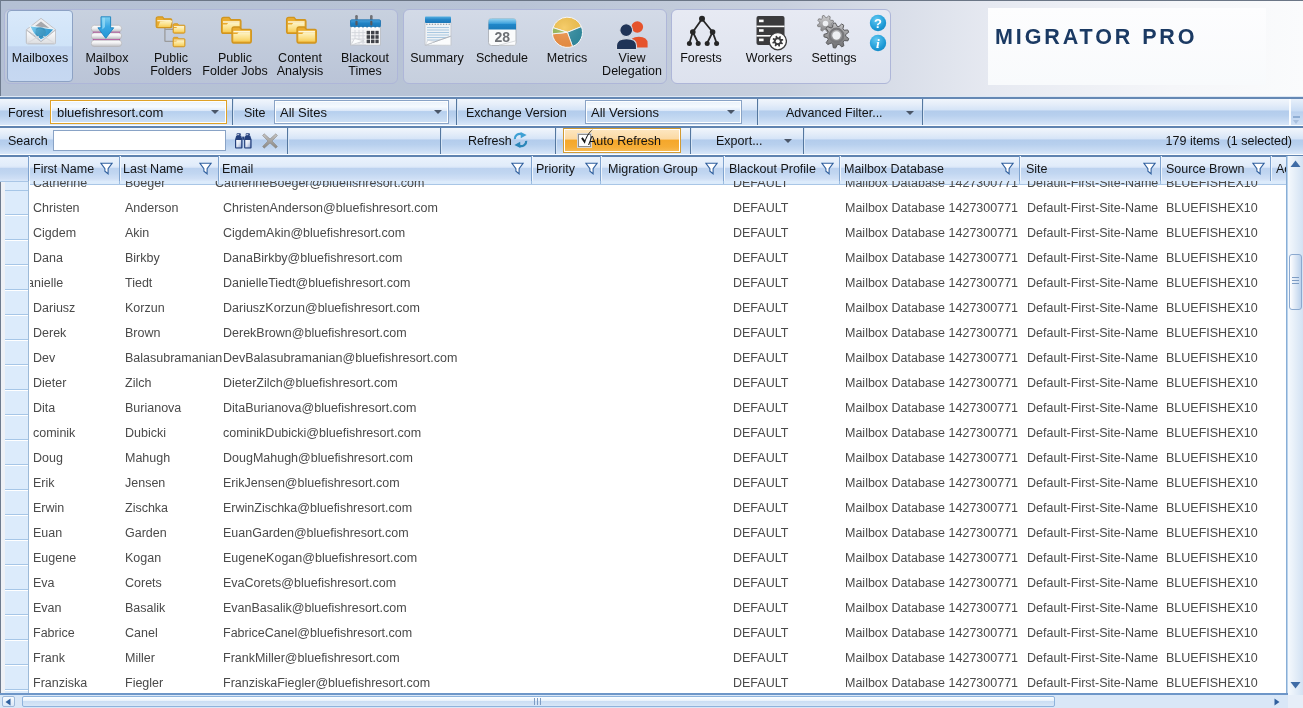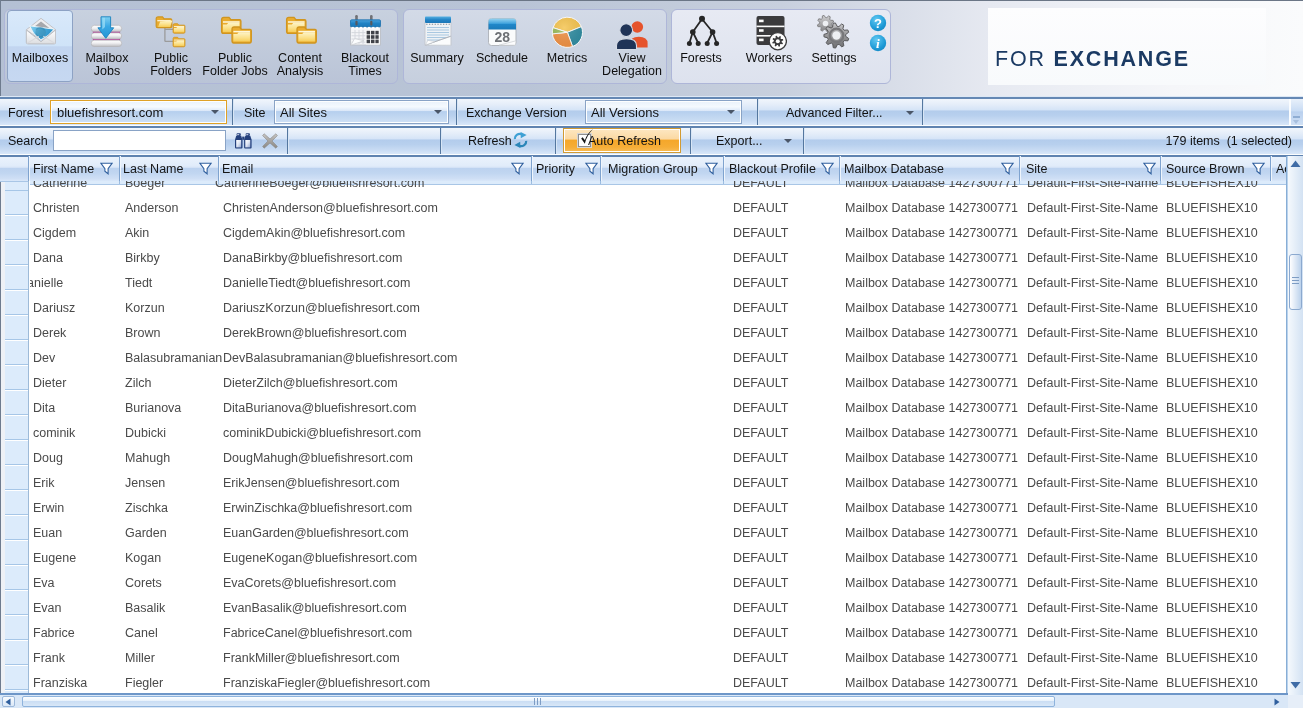--- a/index.html
+++ b/index.html
@@ -291,21 +291,21 @@
       </defs>
 <circle cx="9" cy="9" r="8.2" fill="url(#gcy)"></circle>
 <text x="9" y="13.6" font-size="13" font-weight="bold" fill="#fff" text-anchor="middle" font-family="Liberation Sans,sans-serif">?</text>
     </svg>
 <svg class="abs" style="left:869px;top:34px" width="18" height="18" viewBox="0 0 18 18">
 <circle cx="9" cy="9" r="8.2" fill="url(#gcy)"></circle>
 <text x="9" y="13.8" font-size="13.5" font-weight="bold" font-style="italic" fill="#fff" text-anchor="middle" font-family="Liberation Serif,serif">i</text>
     </svg>
 
 <div class="abs" style="left:988px;top:8px;width:278px;height:77px;background:linear-gradient(180deg,#fdfdfe 0%,#f8fafc 100%)"></div>
-<div class="abs" style="left:995px;top:47px;font-size:21.5px;color:#1b3a63;letter-spacing:1.8px;white-space:nowrap">FOR <span style="font-weight:bold">EXCHANGE</span></div>
+<div class="abs" style="left:995px;top:25px;font-size:21.5px;font-weight:bold;color:#1b3a63;letter-spacing:2.9px;white-space:nowrap">MIGRATOR PRO</div>
 
 <div class="abs" style="left:0;top:96px;width:1303px;height:1px;background:#dde8f5"></div>
 <div class="abs" style="left:0;top:97px;width:1303px;height:2px;background:#6588b4"></div>
 <div class="abs" style="left:0;top:99px;width:1303px;height:26px;background:linear-gradient(180deg,#f1f6fc 0%,#e4edf9 22%,#d5e4f7 42%,#b3ccec 46%,#b8d0ee 64%,#c8dbf3 84%,#d8e7f9 100%)"></div>
 <div class="abs" style="left:0;top:125px;width:1303px;height:1px;background:#fbfdfe"></div>
 
 <div class="bartxt" style="left:8px;top:106px">Forest</div>
 <div class="dd" style="left:50px;top:100px;width:177px;border:1px solid #dfa126"></div>
 <div class="bartxt" style="left:57px;top:105px;font-size:13px">bluefishresort.com</div>
 <div class="ddc" style="left:211px;top:110px"></div>

